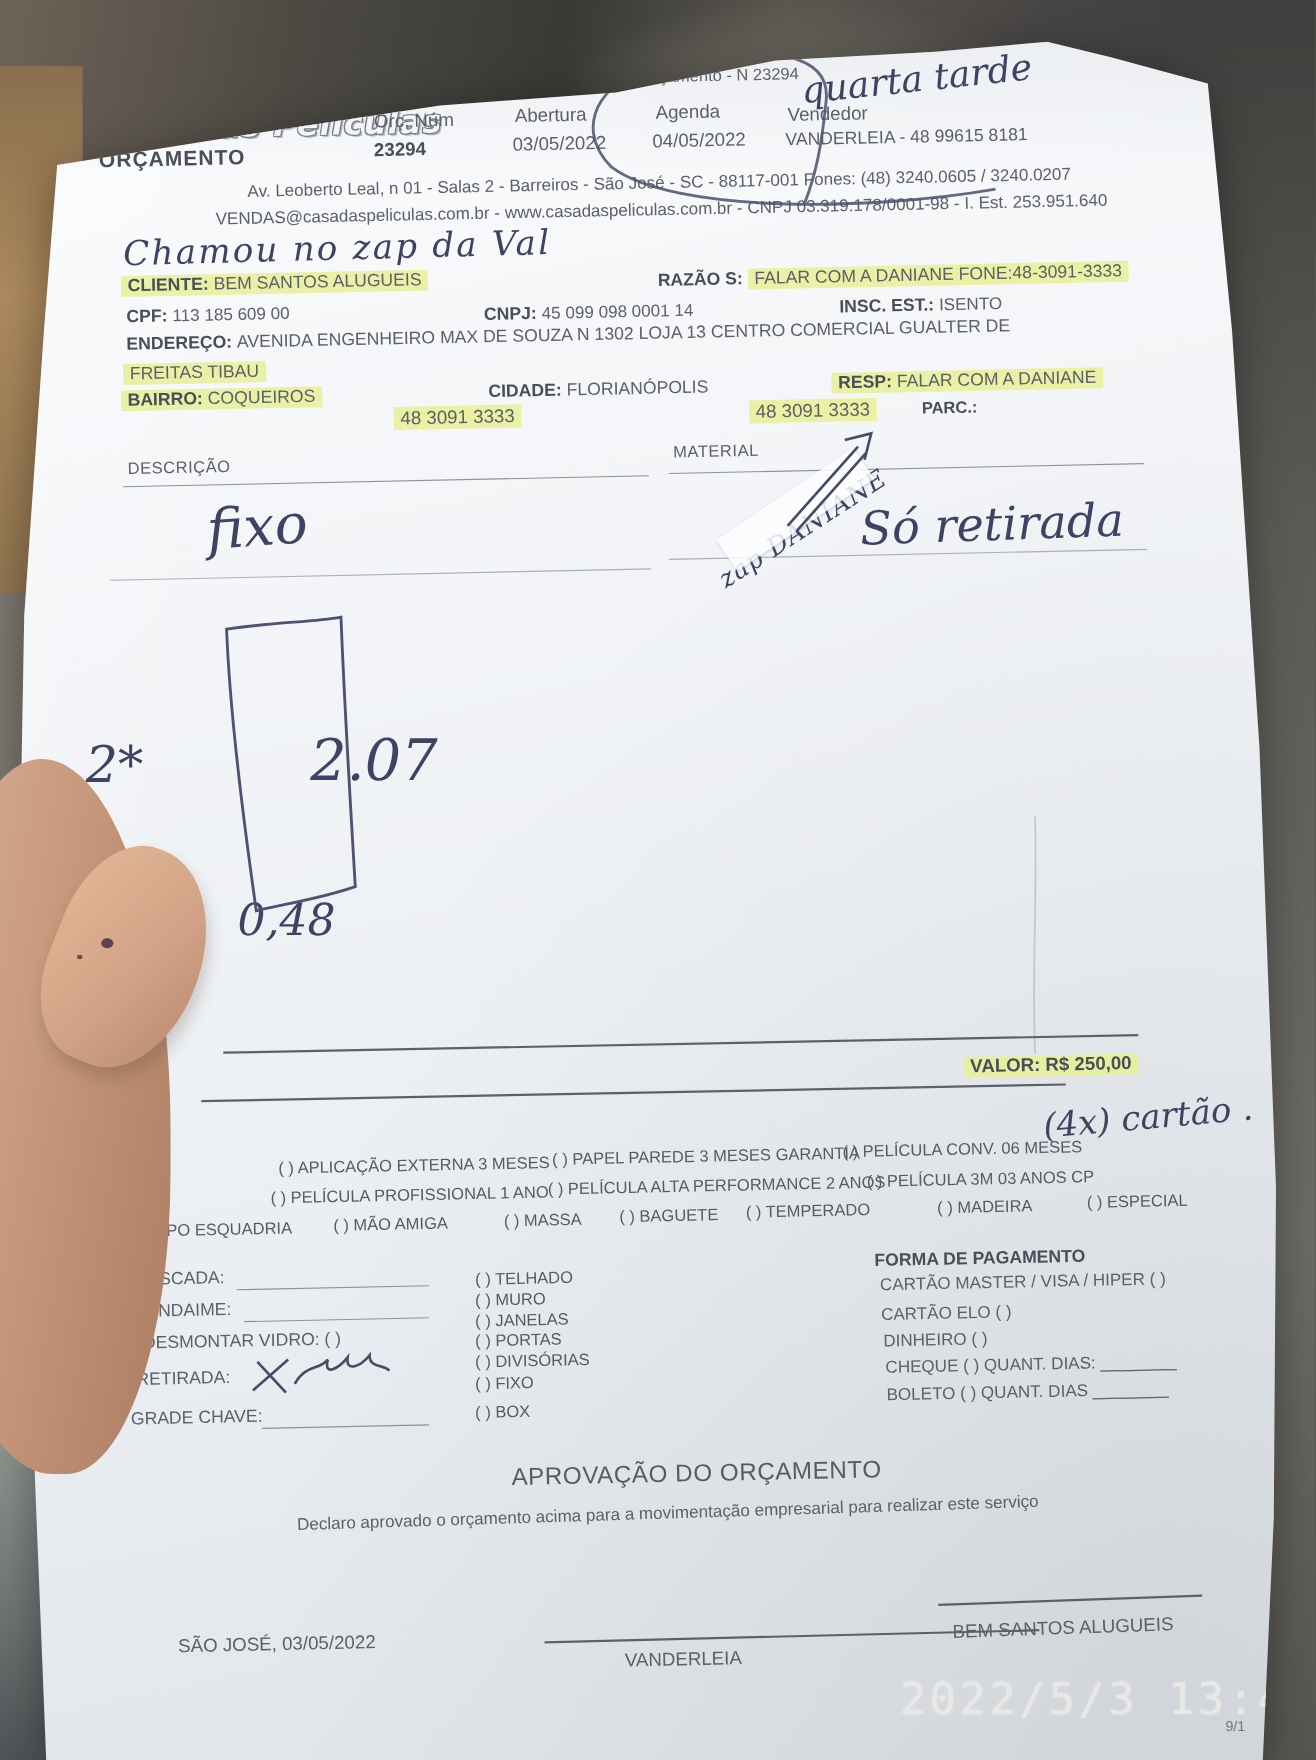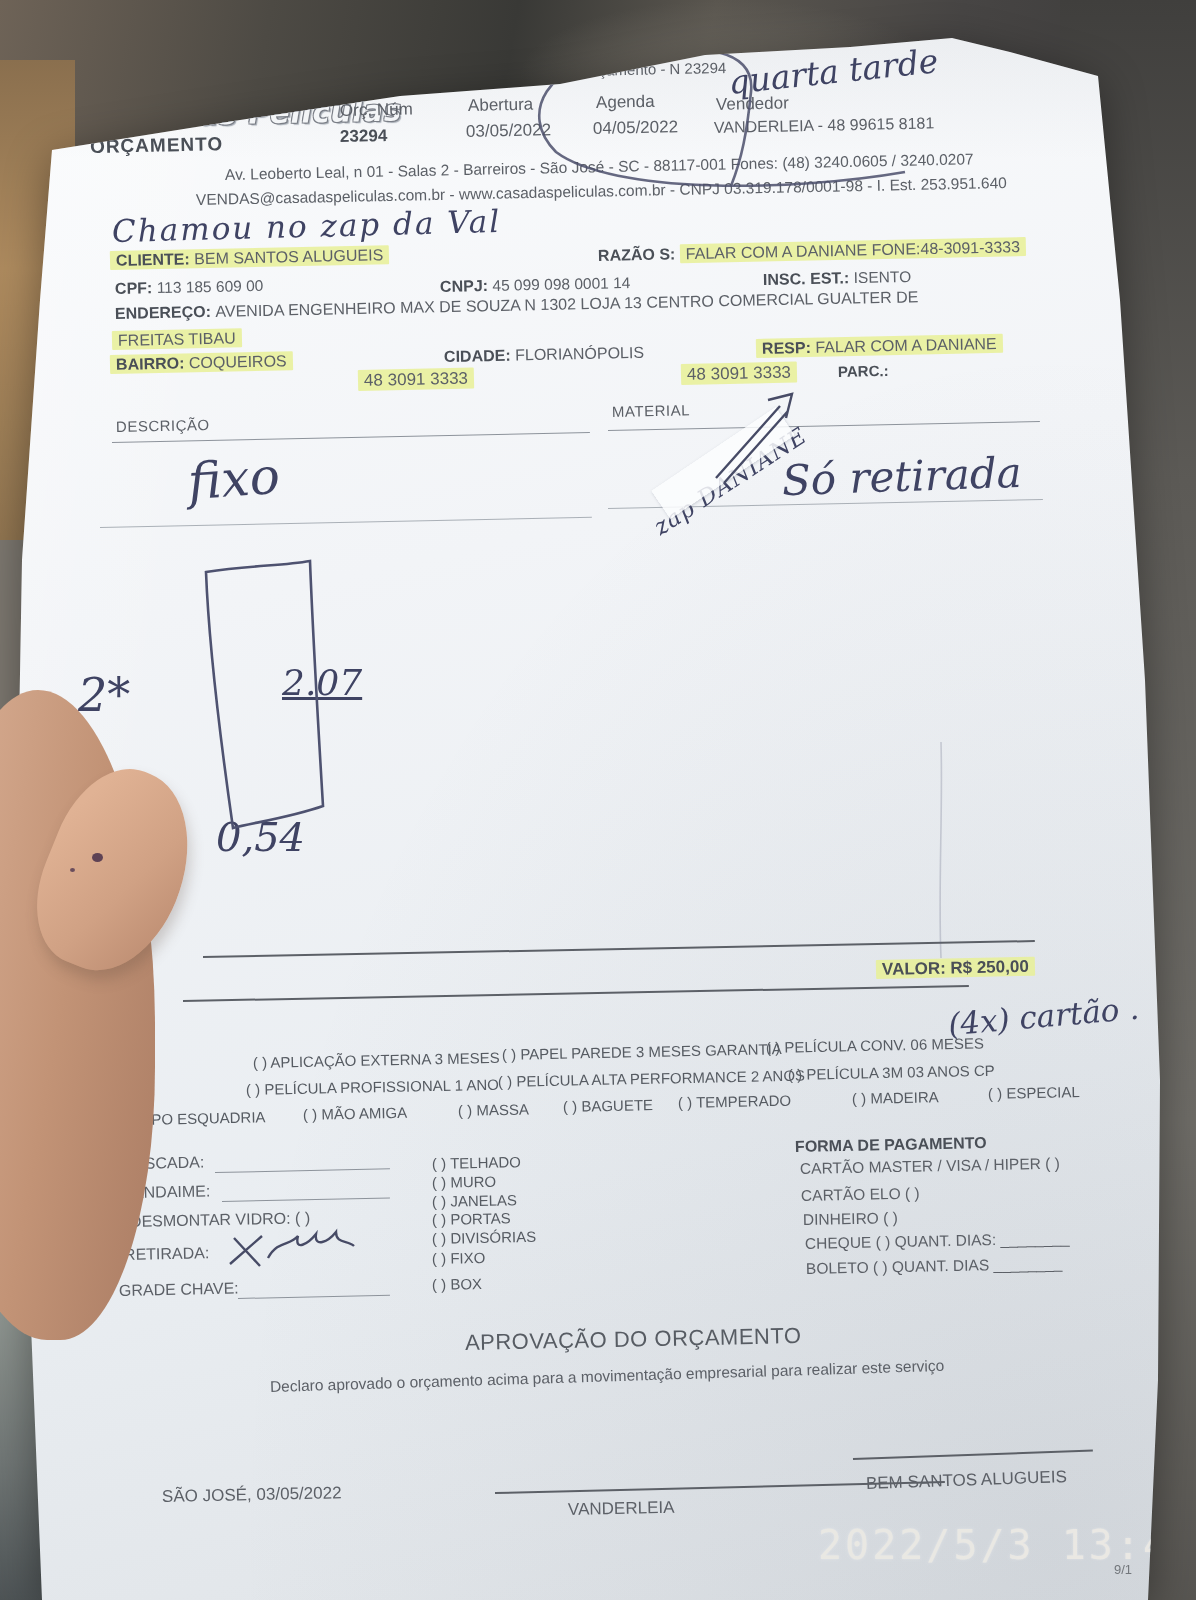--- a/index.html
+++ b/index.html
@@ -169,22 +169,22 @@
   <div class="uline r" style="left:100px;top:527px;width:492px;border-bottom-color:#aab0b7;"></div>
   <div class="uline r" style="left:608px;top:508px;width:435px;border-bottom-color:#aab0b7;"></div>
 
   <div class="abs hw" style="left:188px;top:450px;font-size:50px;transform:rotate(-4deg);">fixo</div>
 
   <div class="tape"></div>
   <div class="abs hw" style="left:642px;top:468px;font-size:23px;transform:rotate(-33deg);letter-spacing:1px;">zap DANIANE</div>
   <div class="abs hw" style="left:782px;top:452px;font-size:42px;transform:rotate(-2deg);">Só retirada</div>
 
   <div class="abs hw" style="left:78px;top:668px;font-size:46px;">2*</div>
-  <div class="abs hw" style="left:282px;top:662px;font-size:36px;text-decoration:underline;">2.07</div>
-  <div class="abs hw" style="left:216px;top:814px;font-size:40px;">0,54</div>
+  <div class="abs hw" style="left:282px;top:662px;font-size:52px;">2.07</div>
+  <div class="abs hw" style="left:216px;top:814px;font-size:40px;">0,48</div>
 
   <div class="uline" style="left:203px;top:956px;width:832px;transform:rotate(-1.1deg);transform-origin:0 50%;border-bottom:2px solid #5c6067;"></div>
   <div class="uline" style="left:183px;top:1000px;width:786px;transform:rotate(-1.1deg);transform-origin:0 50%;border-bottom:2px solid #5c6067;"></div>
   <div class="abs r" style="left:876px;top:960px;">
     <span class="hl"><span class="pb" style="font-size:17px;">VALOR:</span>
     <span class="pb" style="font-size:17px;">R$ 250,00</span></span>
   </div>
   <div class="abs hw" style="left:948px;top:998px;font-size:31px;transform:rotate(-5deg);">(4x) cartão .</div>
 
   <div class="abs sm r" style="left:253px;top:1054px;">(  ) APLICAÇÃO EXTERNA 3 MESES</div>

